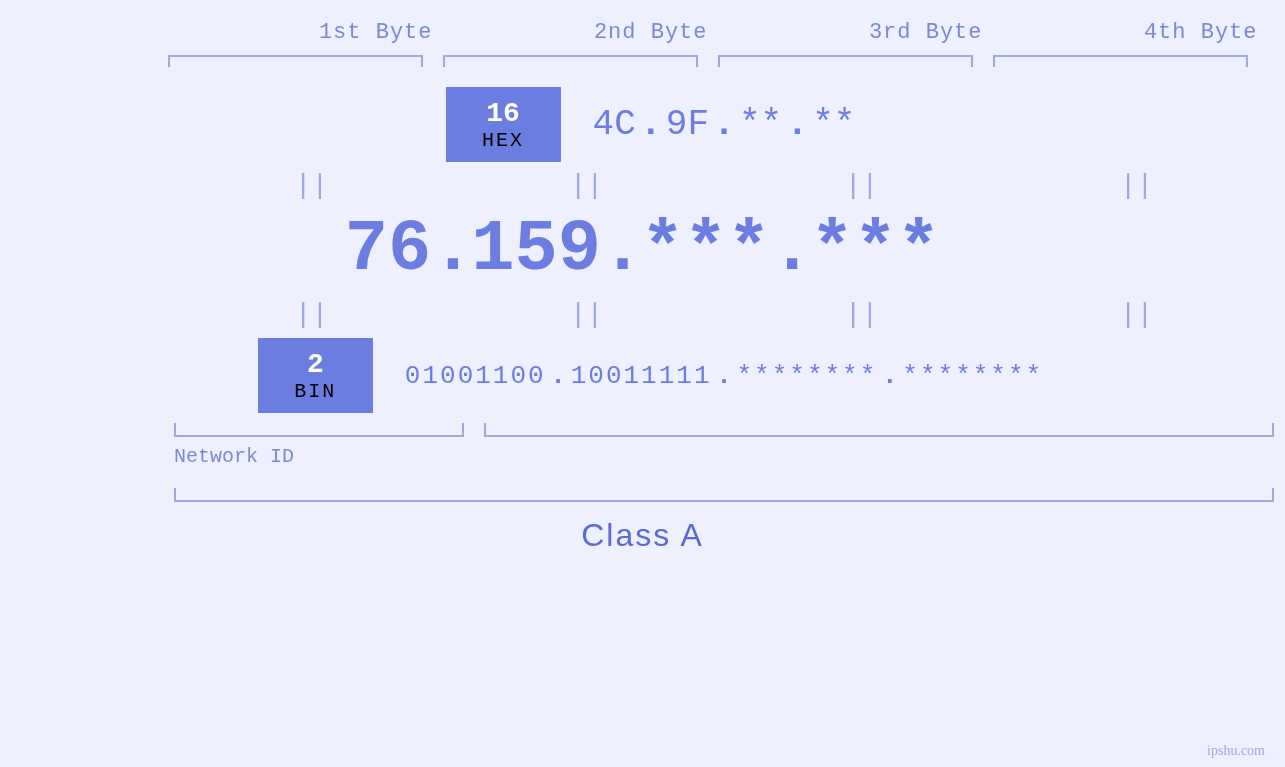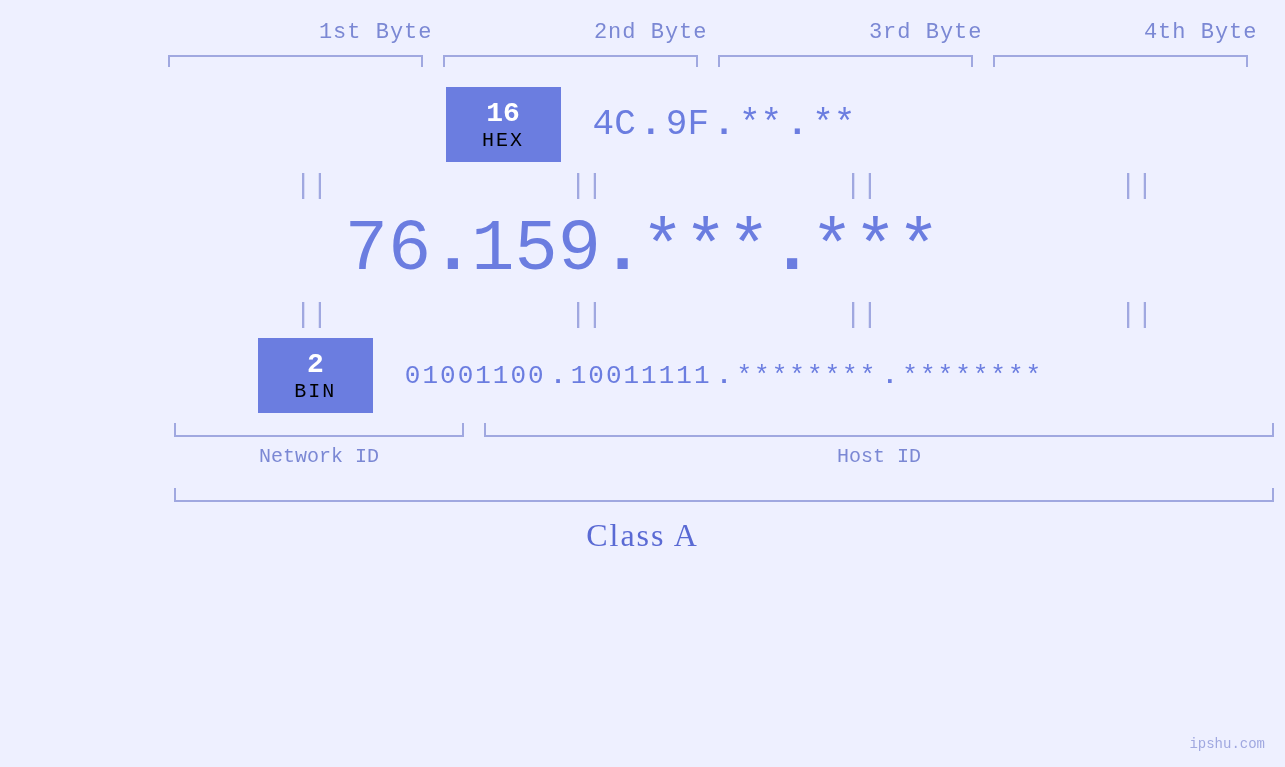--- a/index.html
+++ b/index.html
@@ -102,21 +102,21 @@
     }
 
     .byte-value {
       flex: 1;
       text-align: center;
       color: #6b7de0;
     }
 
     .byte-value.large {
       font-size: 72px;
-      font-weight: normal;
+      font-weight: bold;
     }
 
     .byte-value.medium {
       font-size: 36px;
     }
 
     .byte-value.small {
       font-size: 26px;
       letter-spacing: 2px;
       text-align: right;
@@ -192,21 +192,21 @@
     }
 
     .bottom-labels {
       display: flex;
       width: 100%;
       margin-top: 8px;
     }
 
     .network-label {
       width: 290px;
-      text-align: center;
+      text-align: left;
       color: #7b88d4;
       font-size: 20px;
       font-family: 'Courier New', Courier, monospace;
     }
 
     .host-label {
       flex: 1;
       margin-left: 20px;
       text-align: center;
       color: #7b88d4;
@@ -226,32 +226,32 @@
       height: 14px;
       border-bottom: 2px solid #a0a8e0;
       border-left: 2px solid #a0a8e0;
       border-right: 2px solid #a0a8e0;
     }
 
     .class-label {
       text-align: center;
       color: #5a6ad4;
       font-size: 32px;
-      font-family: Liberation Serif, serif;
+      font-family: Liberation Sans, sans-serif;
       margin-top: 15px;
       letter-spacing: 2px;
     }
 
     .watermark {
       position: absolute;
-      bottom: 15px;
+      bottom: 8px;
       right: 20px;
       color: #a0a8e0;
       font-size: 14px;
-      font-family: Liberation Mono, monospace;
+      font-family: Liberation Serif, serif;
     }
   </style>
 </head>
 <body>
 
 <div class="container">
 
   <div class="byte-headers">
     <div class="byte-header">1st Byte</div>
     <div class="byte-header">2nd Byte</div>
@@ -324,21 +324,20 @@
     </div>
   </div>
 
   <div class="bottom-section">
     <div class="bottom-brackets">
       <div class="bottom-bracket-network"></div>
       <div class="bottom-bracket-host"></div>
     </div>
     <div class="bottom-labels">
       <div class="network-label">Network ID</div>
-      <div class="host-label">Host ID</div>
     </div>
   </div>
 
   <div class="outer-bracket-row">
     <div class="outer-bracket"></div>
   </div>
 
   <div class="class-label">Class A</div>
 
 </div>

